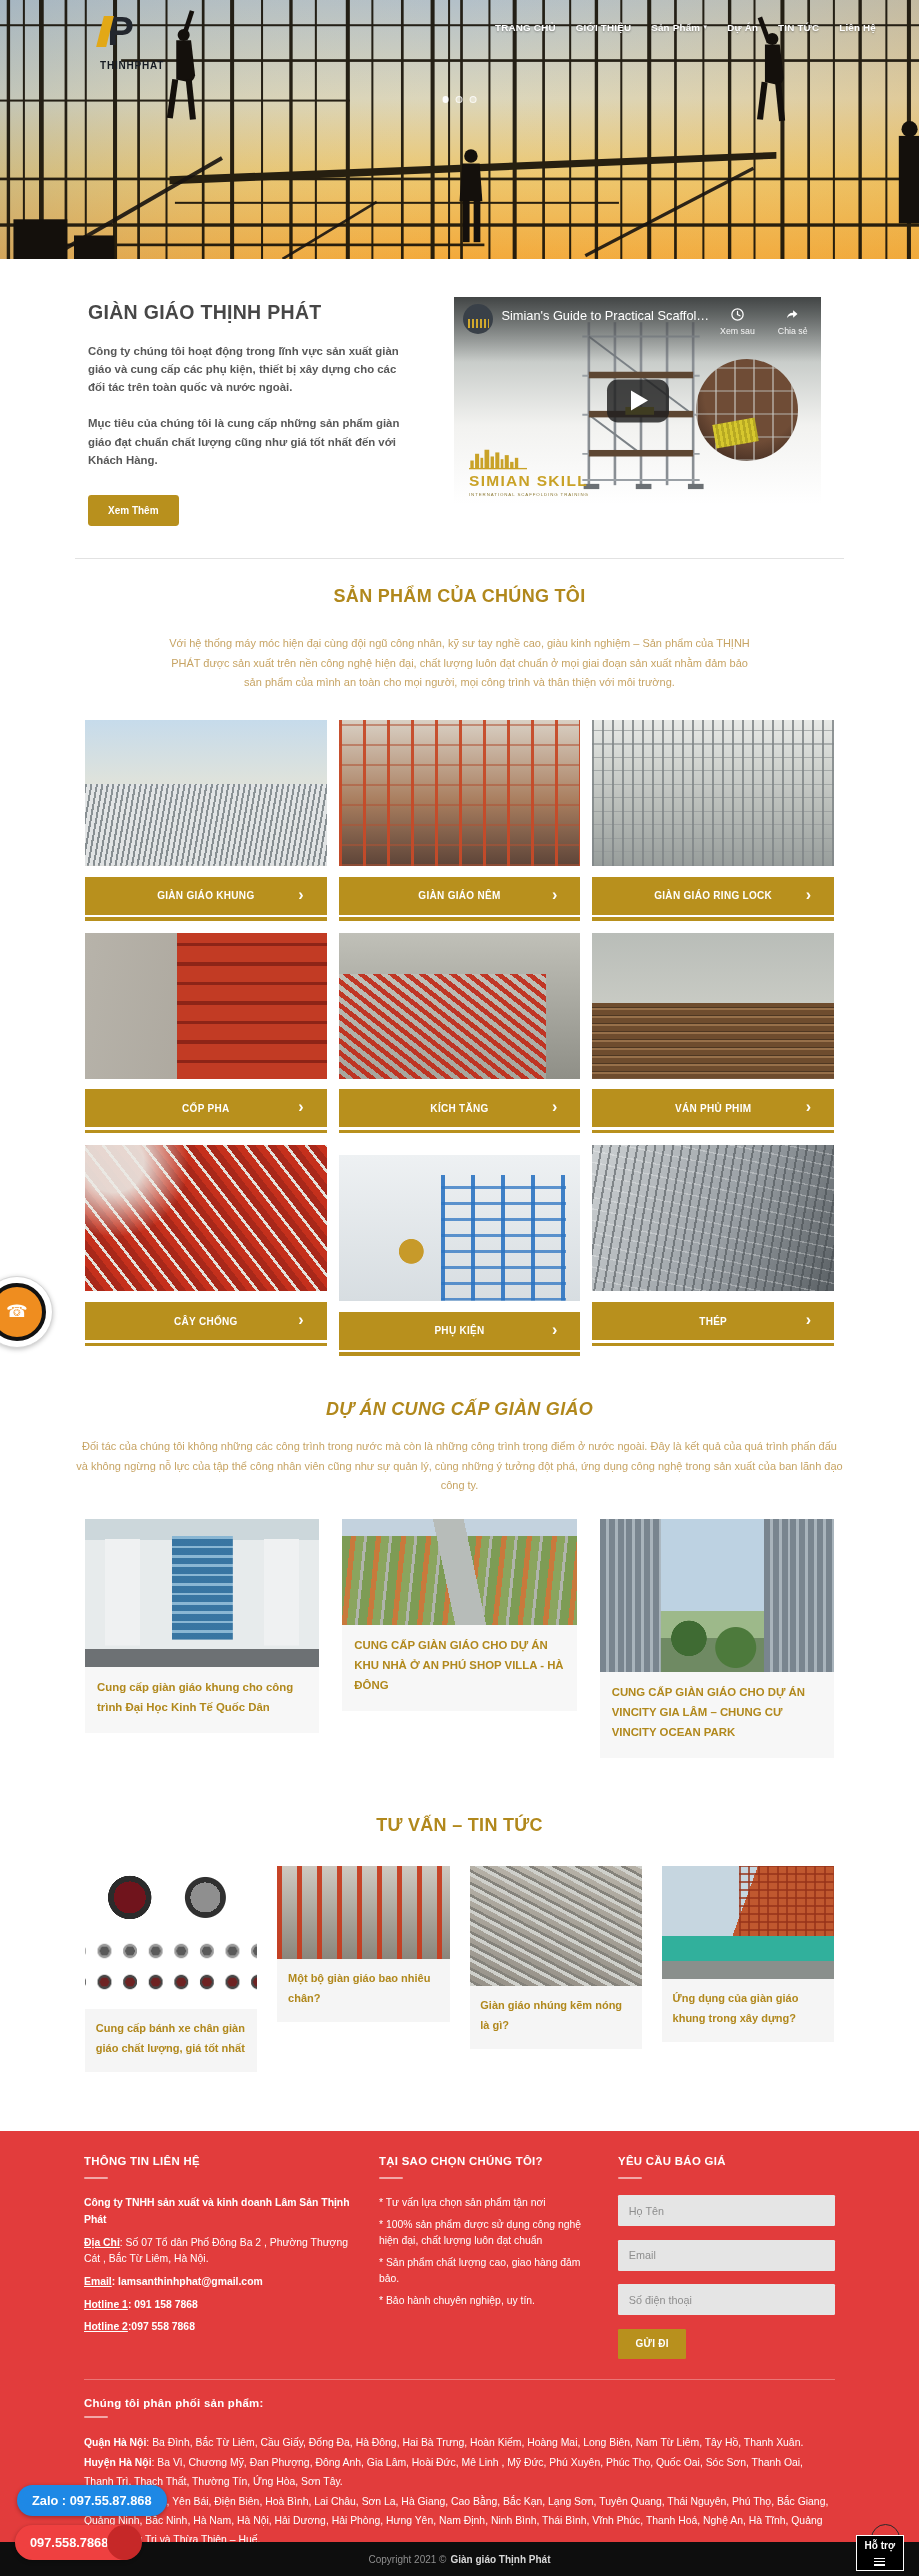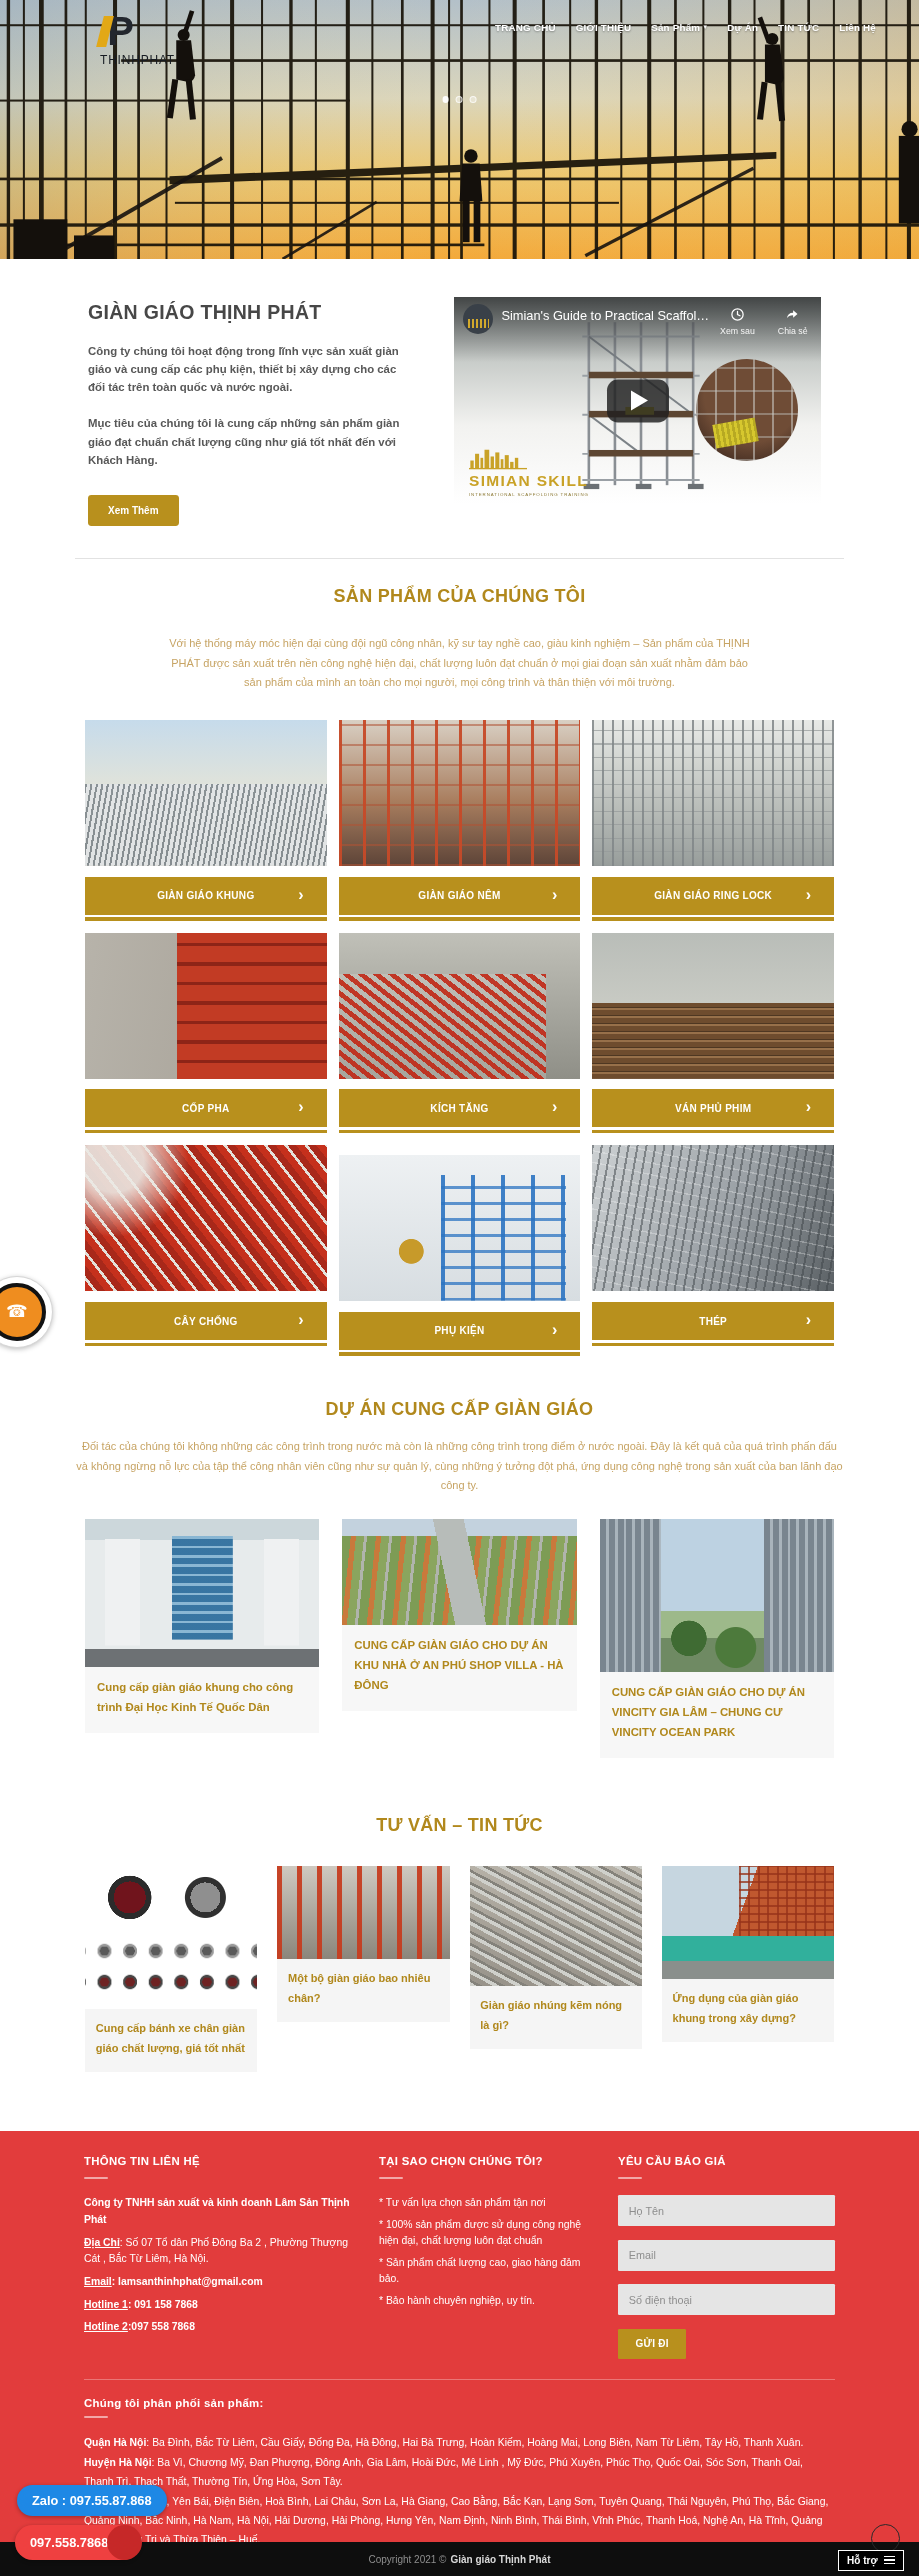--- a/index.html
+++ b/index.html
@@ -6,21 +6,21 @@
   .page{position:relative;width:919px;height:2576px;margin:0 auto;background:#fff;overflow:hidden;
         font-family:"Liberation Sans","DejaVu Sans",sans-serif;color:#444;}
 
   
   .hero{position:relative;width:919px;height:259px;}
   .hero svg{display:block;width:100%;height:100%;}
   .logo{position:absolute;left:100px;top:8px;cursor:pointer;width:88px;}
   .logo-mark{display:flex;align-items:flex-end;height:40px;}
   .logo-t{width:10px;height:31px;background:#e2a816;transform:skewX(-14deg);margin:0 -2.7px 1.3px 0;}
   .logo-p{font-size:40px;font-weight:bold;color:#23272e;line-height:.85;}
-  .logo-caption{font-size:12px;font-weight:normal;color:#161b22;letter-spacing:0.8px;margin-top:5px;}
+  .logo-caption{font-size:10px;font-weight:bold;color:#161b22;letter-spacing:0.8px;margin-top:12px;}
   .nav{position:absolute;top:21.5px;right:43px;display:flex;gap:20px;align-items:center;}
   .nav-item{color:#fff;font-size:9.8px;font-weight:bold;letter-spacing:0.2px;cursor:pointer;
             text-shadow:0 0.7px 2px rgba(0,0,0,.35);display:flex;align-items:center;gap:3.4px;white-space:nowrap;}
   .caret{font-size:6.7px;opacity:.95;}
   .dots{position:absolute;left:50%;top:96px;transform:translateX(-50%);display:flex;gap:6.7px;align-items:center;}
   .dot{width:6.7px;height:6.7px;border-radius:50%;background:rgba(255,255,255,.95);cursor:pointer;}
   .dot.o{width:5.4px;height:5.4px;background:rgba(255,255,255,.35);border:0.7px solid rgba(255,255,255,.75);}
 
   
   .intro{display:flex;padding:38px 93px 32px 88px;gap:44px;}
@@ -64,21 +64,21 @@
   .products .section-desc{width:592px;margin-bottom:27px;}
   .pgrid{width:749px;margin:0 auto;display:grid;grid-template-columns:repeat(3,1fr);column-gap:23px;row-gap:20px;gap:12px;}
   .pimg{height:146px;cursor:pointer;background-color:#ddd;background-repeat:no-repeat;}
   .pbtn{margin-top:10.8px;height:38px;background:#b8901d;position:relative;display:flex;align-items:center;justify-content:center;cursor:pointer;}
   .pbtn .lbl{color:#fff;font-size:10px;font-weight:bold;letter-spacing:0.3px;}
   .pbtn .chev{position:absolute;right:23px;top:50%;transform:translateY(-54%);color:#fff;font-size:16px;font-weight:bold;}
   .pbar{height:3.4px;background:#b8901d;margin-top:2.7px;}
   .card-offset{margin-top:9.4px;}
 
   .projects{padding-top:43px;}
-  .projects .section-title{margin-bottom:17.5px;}
+  .projects .section-title{margin-bottom:17.5px;font-style:italic;}
   .projects .section-desc{width:767px;}
   .prjgrid{width:749px;margin:23px auto 0;display:grid;grid-template-columns:repeat(3,1fr);column-gap:23px;align-items:start;}
   .prj{background:#f7f7f7;cursor:pointer;}
   .prj-img{width:100%;background-color:#ccc;background-repeat:no-repeat;}
   .pr1{height:148px;}.pr2{height:106px;}.pr3{height:153px;}
   .prj-title{padding:10.8px 12px 15px;color:#b1881c;font-weight:bold;font-size:11.4px;line-height:1.75;}
 
   .news{padding-top:57px;}
   .news .section-title{margin-bottom:30px;}
   .ngrid{width:749px;margin:0 auto;display:grid;grid-template-columns:repeat(4,1fr);column-gap:20px;align-items:start;}
@@ -202,21 +202,21 @@
     display:flex;align-items:center;justify-content:center;}
   .fp-glyph{color:#fff;font-size:17.5px;line-height:1;}
   .zalo-pill{position:absolute;left:17px;bottom:60px;height:31px;line-height:31px;padding:0 15px;border-radius:17.5px;
     background:#1e88e5;color:#fff;font-size:12.8px;font-weight:bold;cursor:pointer;z-index:6;box-shadow:0 1.3px 4px rgba(0,0,0,.3);}
   .phone-pill{position:absolute;left:15px;bottom:16px;height:35px;line-height:35px;padding:0 32px 0 15px;border-radius:20px;
     background:#ef4040;color:#fff;font-size:12.8px;font-weight:bold;cursor:pointer;z-index:6;box-shadow:0 1.3px 4px rgba(0,0,0,.3);}
   .phone-pill::after{content:"";position:absolute;right:-1.3px;top:0;width:35px;height:35px;border-radius:50%;background:#c62828;}
   .support-ring{position:absolute;left:871px;bottom:23px;width:27px;height:27px;border-radius:50%;
     border:1.3px solid #2a2a2a;z-index:5;}
   .support{position:absolute;right:15px;bottom:5.4px;background:#000;border:1.3px solid #fff;color:#fff;font-size:10px;
-    font-weight:bold;padding:4px 8px;display:flex;align-items:center;gap:6.7px;cursor:pointer;z-index:6;}
+    font-weight:bold;padding:4px 8px;display:flex;align-items:center;gap:6.7px;cursor:pointer;z-index:6;flex-direction:column;}
   .hamb{display:flex;flex-direction:column;gap:2px;}
   .hamb i{display:block;width:10.8px;height:1.3px;background:#fff;}
 </style>
 </head>
 <body>
 
 <div class="page">
 
   <div class="hero">
     <div style="position:absolute;inset:0;">

